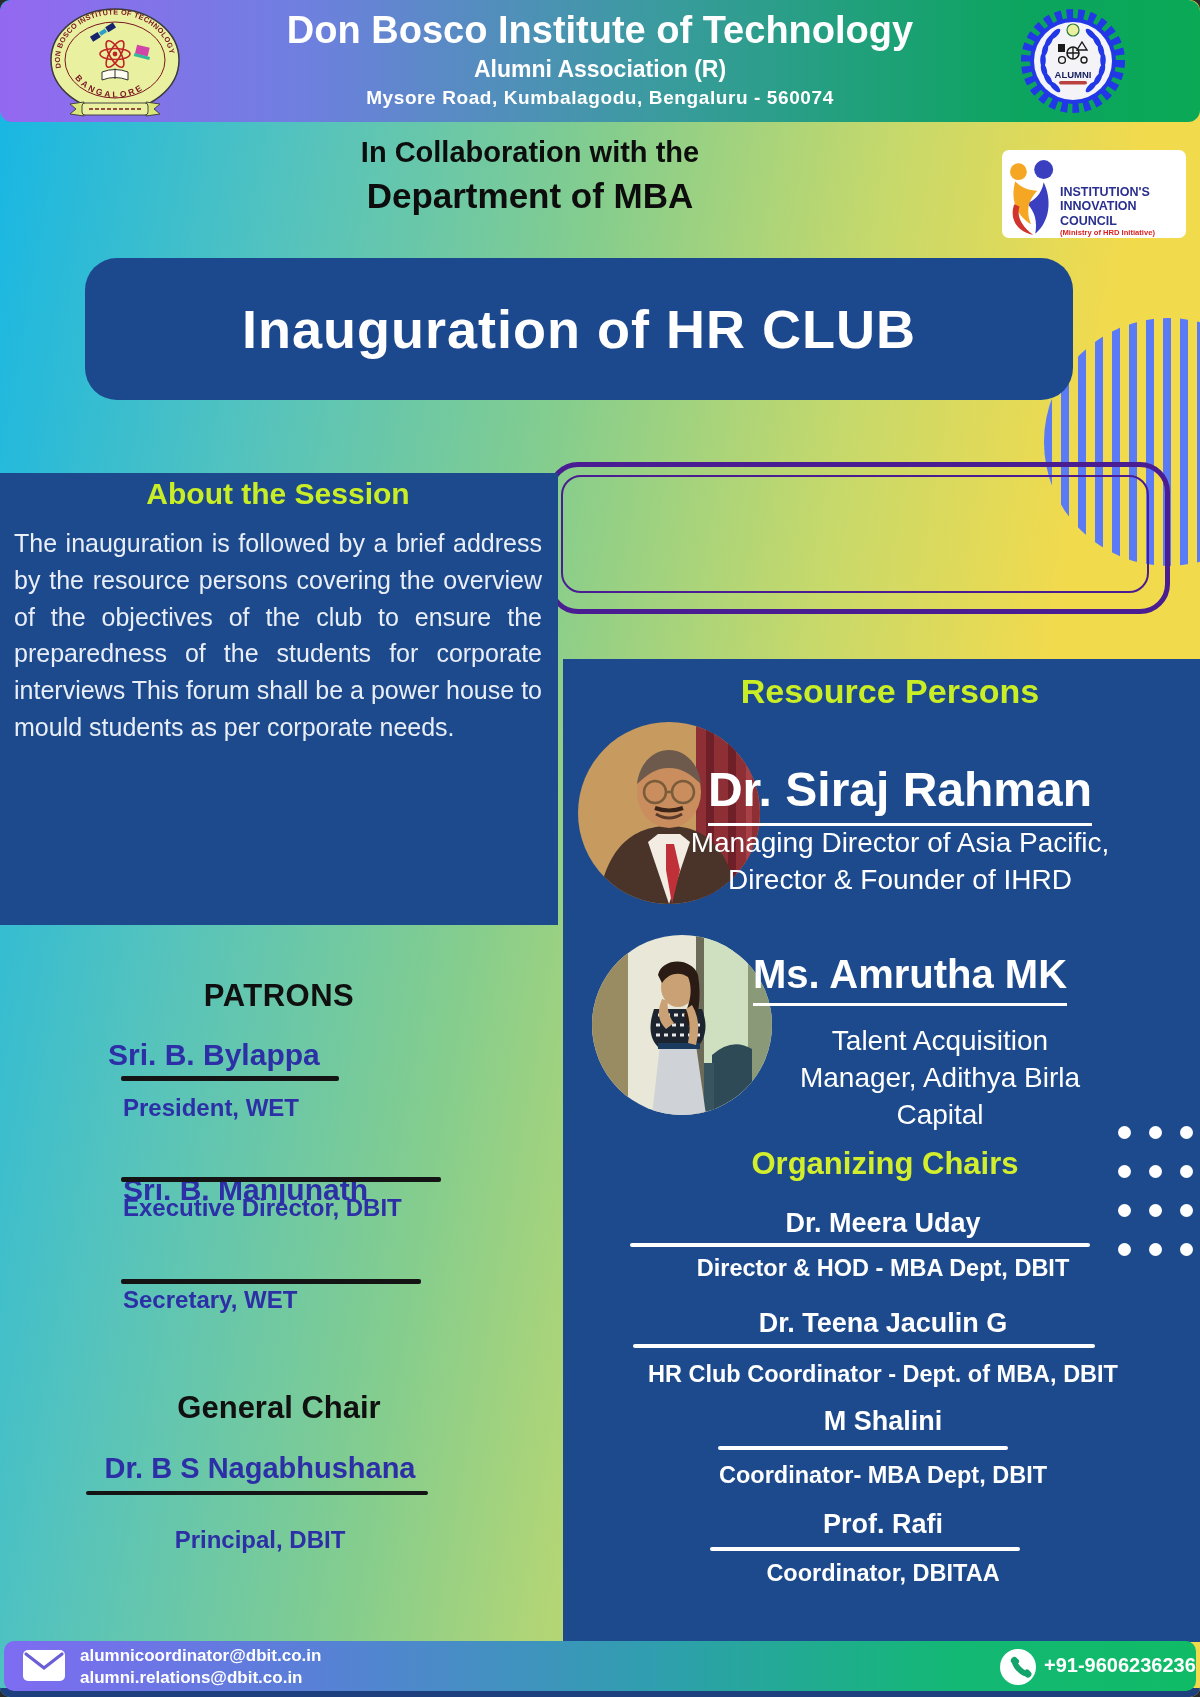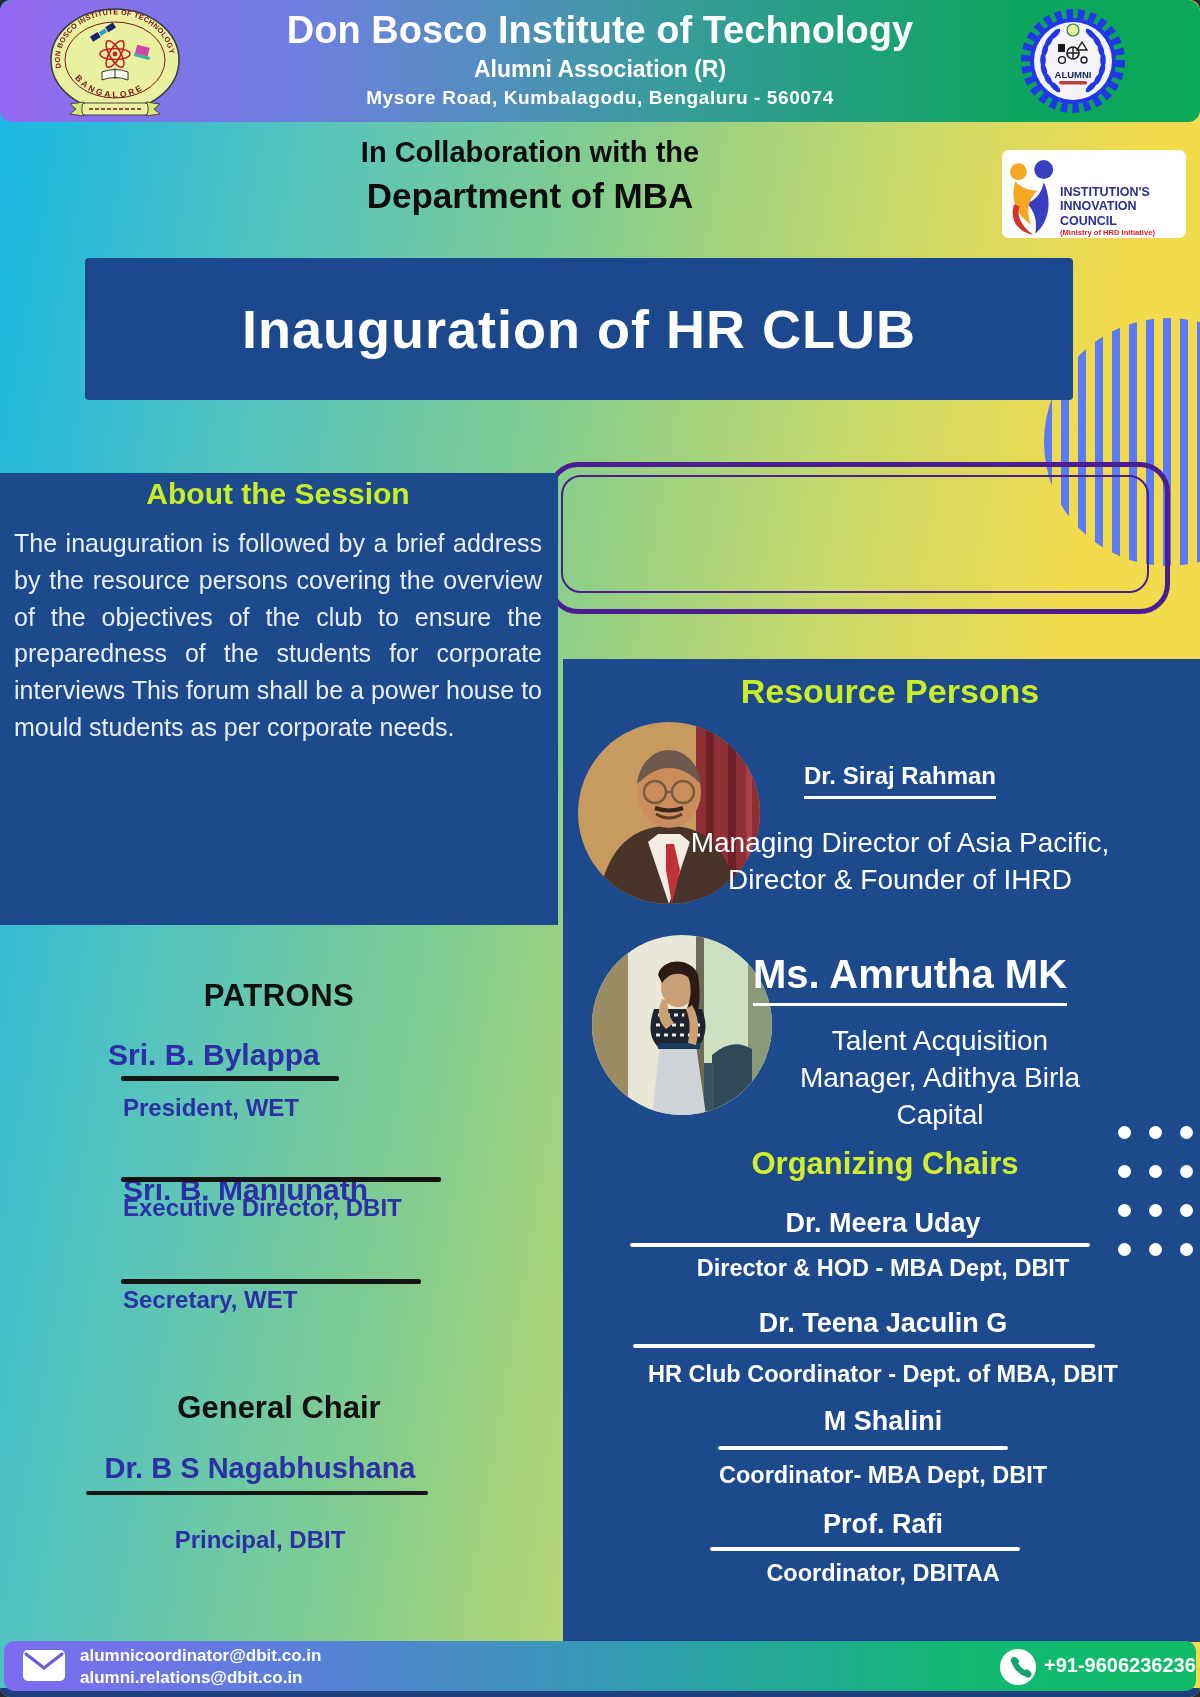--- a/index.html
+++ b/index.html
@@ -18,21 +18,21 @@
   
   .collab{left:150px;top:133px;width:760px;text-align:center;color:#0d0d0d;}
   .collab1{font-size:29px;font-weight:600;line-height:38px;}
   .collab2{font-size:35px;font-weight:800;line-height:50px;}
   .iic-box{left:1002px;top:150px;width:184px;height:88px;background:#fff;border-radius:7px;display:flex;align-items:flex-end;padding:0;}
   .iic-text{margin-left:2px;}
   .iic-l{font-size:12.5px;font-weight:800;color:#2a2f8f;line-height:14.5px;}
   .iic-m{font-size:7.6px;font-weight:700;color:#d22;line-height:10px;}
 
   
-  .banner{left:85px;top:258px;width:988px;height:142px;border-radius:4px;background:#1c488e;z-index:3;}
+  .banner{left:85px;top:258px;width:988px;height:142px;border-radius:32px;background:#1c488e;z-index:3;}
   .banner-title{width:100%;text-align:center;line-height:142px;color:#fff;font-size:54px;font-weight:700;letter-spacing:1px;}
 
   .stripe-circle{left:1044px;top:318px;width:248px;height:248px;border-radius:50%;z-index:1;
     background:repeating-linear-gradient(90deg,#5b7af5 0 8px,rgba(0,0,0,0) 8px 17px);}
 
   
   .frame-outer{left:548px;top:462px;width:612px;height:142px;border:5px solid #4b1d92;border-radius:30px;z-index:2;}
   .frame-inner{left:561px;top:475px;width:584px;height:114px;border:2.5px solid #4b1d92;border-radius:20px;z-index:2;}
   .event-box{left:580px;top:425px;width:560px;height:164px;border-radius:26px;background:#1e5094;z-index:4;
     color:#fff;text-align:center;padding-top:12px;box-sizing:border-box;}
@@ -53,21 +53,21 @@
   .gc-role{left:30px;top:1526px;width:460px;text-align:center;font-size:24px;font-weight:700;color:#2c2fa6;}
 
   
   .right-panel{left:563px;top:659px;width:637px;height:983px;background:#1d4a8c;z-index:2;}
   .rp-h{left:640px;top:672px;width:500px;text-align:center;color:#c9ee26;font-size:34px;font-weight:800;z-index:3;}
   .photo{border-radius:50%;overflow:hidden;z-index:3;}
   .photo1{left:578px;top:722px;width:182px;height:182px;}
   .photo2{left:592px;top:935px;width:180px;height:180px;}
   .rp-name-wrap{z-index:3;text-align:center;color:#fff;}
   .rp-underline{display:inline-block;border-bottom:3px solid #fff;padding-bottom:6px;}
-  .rp-name1{left:680px;top:762px;width:440px;font-size:24px;font-weight:700;}
+  .rp-name1{left:680px;top:762px;width:440px;font-size:48px;font-weight:700;}
   .rp-name2{left:680px;top:952px;width:460px;font-size:40px;font-weight:700;}
   .rp-role{z-index:3;text-align:center;color:#fff;font-size:28px;font-weight:500;line-height:1.33;}
   .rp-role1{left:690px;top:824px;width:420px;}
   .rp-role2{left:770px;top:1022px;width:340px;}
 
   .dots{left:1118px;top:1126px;display:grid;grid-template-columns:repeat(3,13px);grid-auto-rows:13px;column-gap:18px;row-gap:26px;z-index:3;}
   .dot{width:13px;height:13px;border-radius:50%;background:#fff;}
 
   .oc-h{left:640px;top:1146px;width:490px;text-align:center;color:#d2ee2c;font-size:31px;font-weight:800;z-index:3;}
   .oc-name{left:613px;width:540px;text-align:center;color:#fff;font-size:27px;font-weight:700;z-index:3;}

